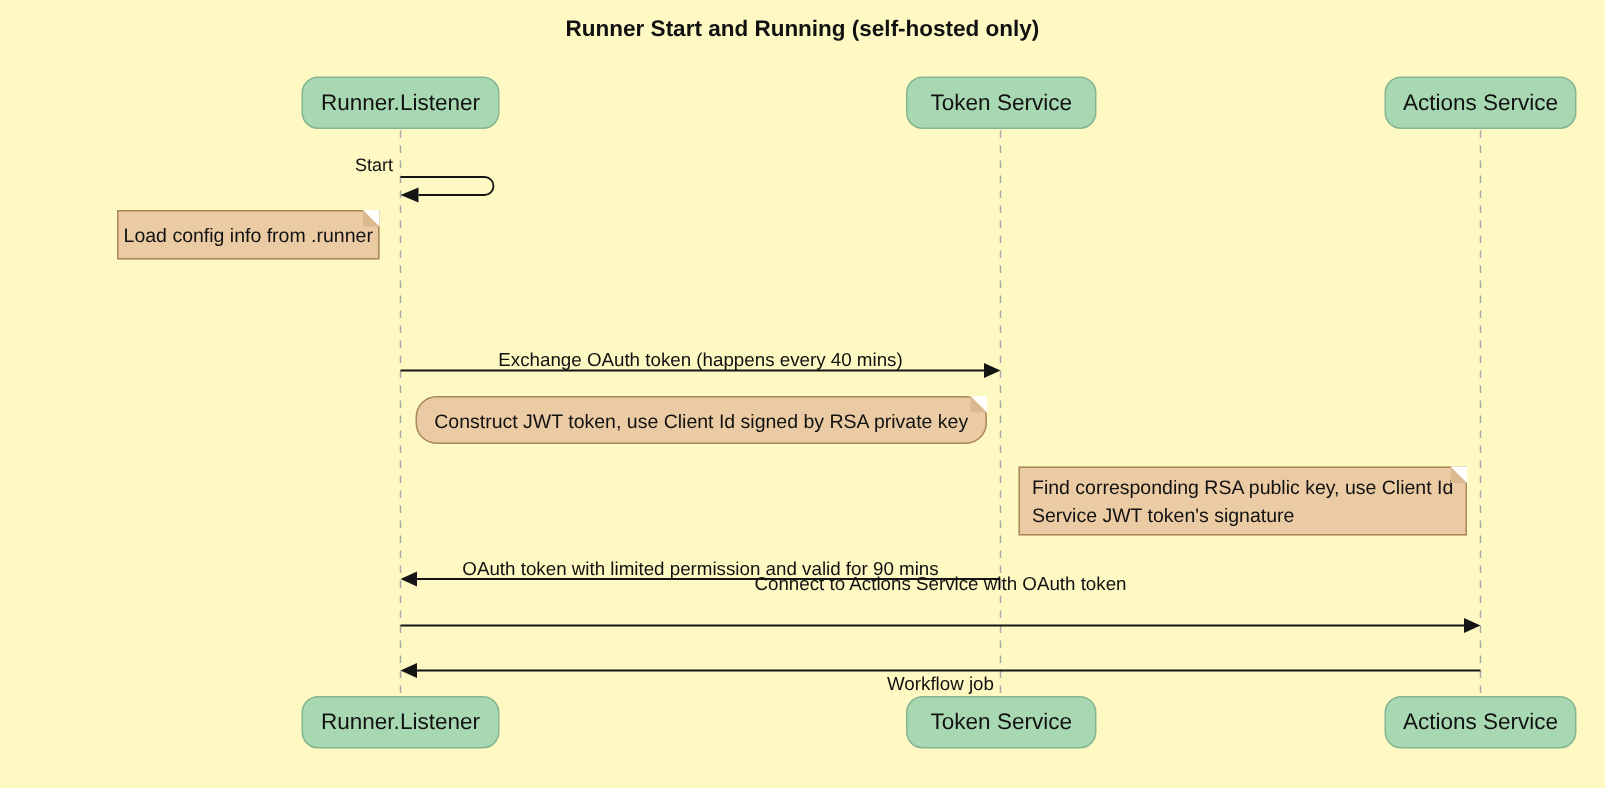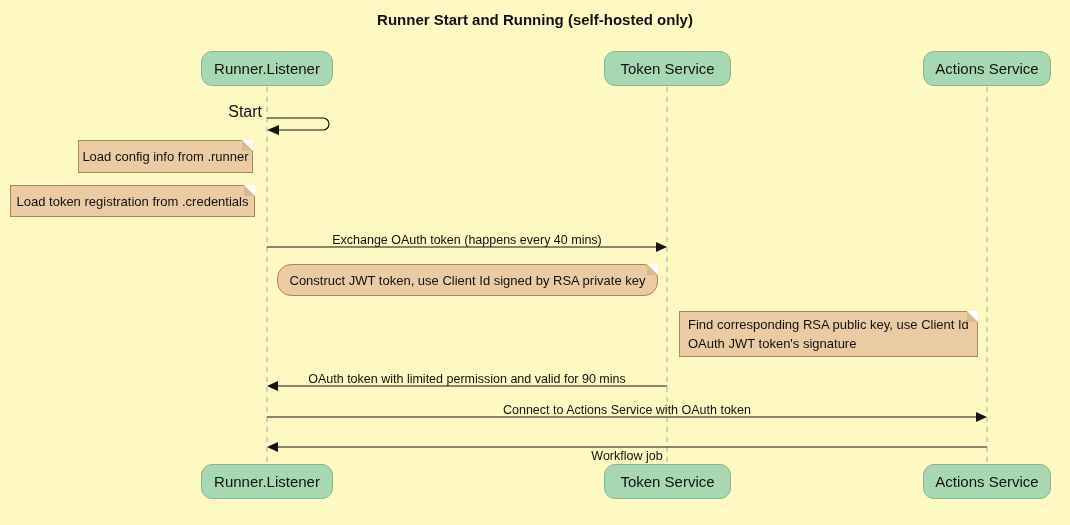--- a/index.html
+++ b/index.html
@@ -16,21 +16,21 @@
   body{background:#ffffff;font-family:"Liberation Sans",sans-serif;color:var(--text);}
   .canvas{position:relative;width:1070px;height:525px;background:#fef9c3;overflow:hidden;}
   .title{position:absolute;top:11px;left:0;width:100%;text-align:center;
          font-size:15px;font-weight:bold;}
   .svg-layer{position:absolute;top:0;left:0;pointer-events:none;}
   .participant{position:absolute;height:35px;background:var(--participant-fill);
          border:1px solid var(--participant-border);border-radius:11px;
          display:flex;align-items:center;justify-content:center;
          font-size:15px;white-space:nowrap;}
   .msg-label{position:absolute;font-size:12.5px;text-align:center;white-space:nowrap;}
-  .start-label{position:absolute;font-size:16px;text-align:right;white-space:nowrap;}
+  .start-label{position:absolute;font-size:12px;text-align:right;white-space:nowrap;}
   .note{position:absolute;background:var(--note-fill);border:1px solid var(--note-border);
         font-size:13px;display:flex;flex-direction:column;justify-content:center;
         white-space:nowrap;}
   .note::before{content:"";position:absolute;top:-1px;right:-1px;width:0;height:0;
         border-width:0 11px 11px 0;border-style:solid;
         border-color:#ffffff #ffffff var(--note-fold) var(--note-fold);}
   .note.centered{align-items:center;}
   .note.left{align-items:flex-start;padding-left:8px;line-height:19px;}
 </style>
 </head>
@@ -66,30 +66,27 @@
   <div class="participant" style="left:604px;top:51px;width:127px;">Token Service</div>
   <div class="participant" style="left:923px;top:51px;width:128px;">Actions Service</div>
 
   <div class="participant" style="left:201px;top:464px;width:132px;">Runner.Listener</div>
   <div class="participant" style="left:604px;top:464px;width:127px;">Token Service</div>
   <div class="participant" style="left:923px;top:464px;width:128px;">Actions Service</div>
 
   <div class="start-label" style="left:162px;top:103px;width:100px;">Start</div>
   <div class="msg-label" style="left:267px;top:233px;width:400px;">Exchange OAuth token (happens every 40 mins)</div>
   <div class="msg-label" style="left:267px;top:372px;width:400px;">OAuth token with limited permission and valid for 90 mins</div>
-  <div class="msg-label" style="left:267px;top:403px;width:720px;">Connect to Actions Service with OAuth token</div>
+  <div class="msg-label" style="left:267px;top:382px;width:720px;">Connect to Actions Service with OAuth token</div>
   <div class="msg-label" style="left:267px;top:449px;width:720px;">Workflow job</div>
 
   <div class="note centered" style="left:78px;top:140px;width:175px;height:33px;">
     <span>Load config info from .runner</span>
-  </div>
-  <div class="note centered" style="left:10px;top:185px;width:245px;height:32px;">
-    <span>Load token registration from .credentials</span>
   </div>
   <div class="note centered" style="left:277px;top:264px;width:381px;height:32px;border-radius:14px;">
     <span>Construct JWT token, use Client Id signed by RSA private key</span>
   </div>
   <div class="note left" style="left:679px;top:311px;width:299px;height:46px;">
     <span>Find corresponding RSA public key, use Client Id</span>
-    <span>OAuth JWT token's signature</span>
+    <span>Service JWT token's signature</span>
   </div>
 
 </div>
 
 </body></html>

